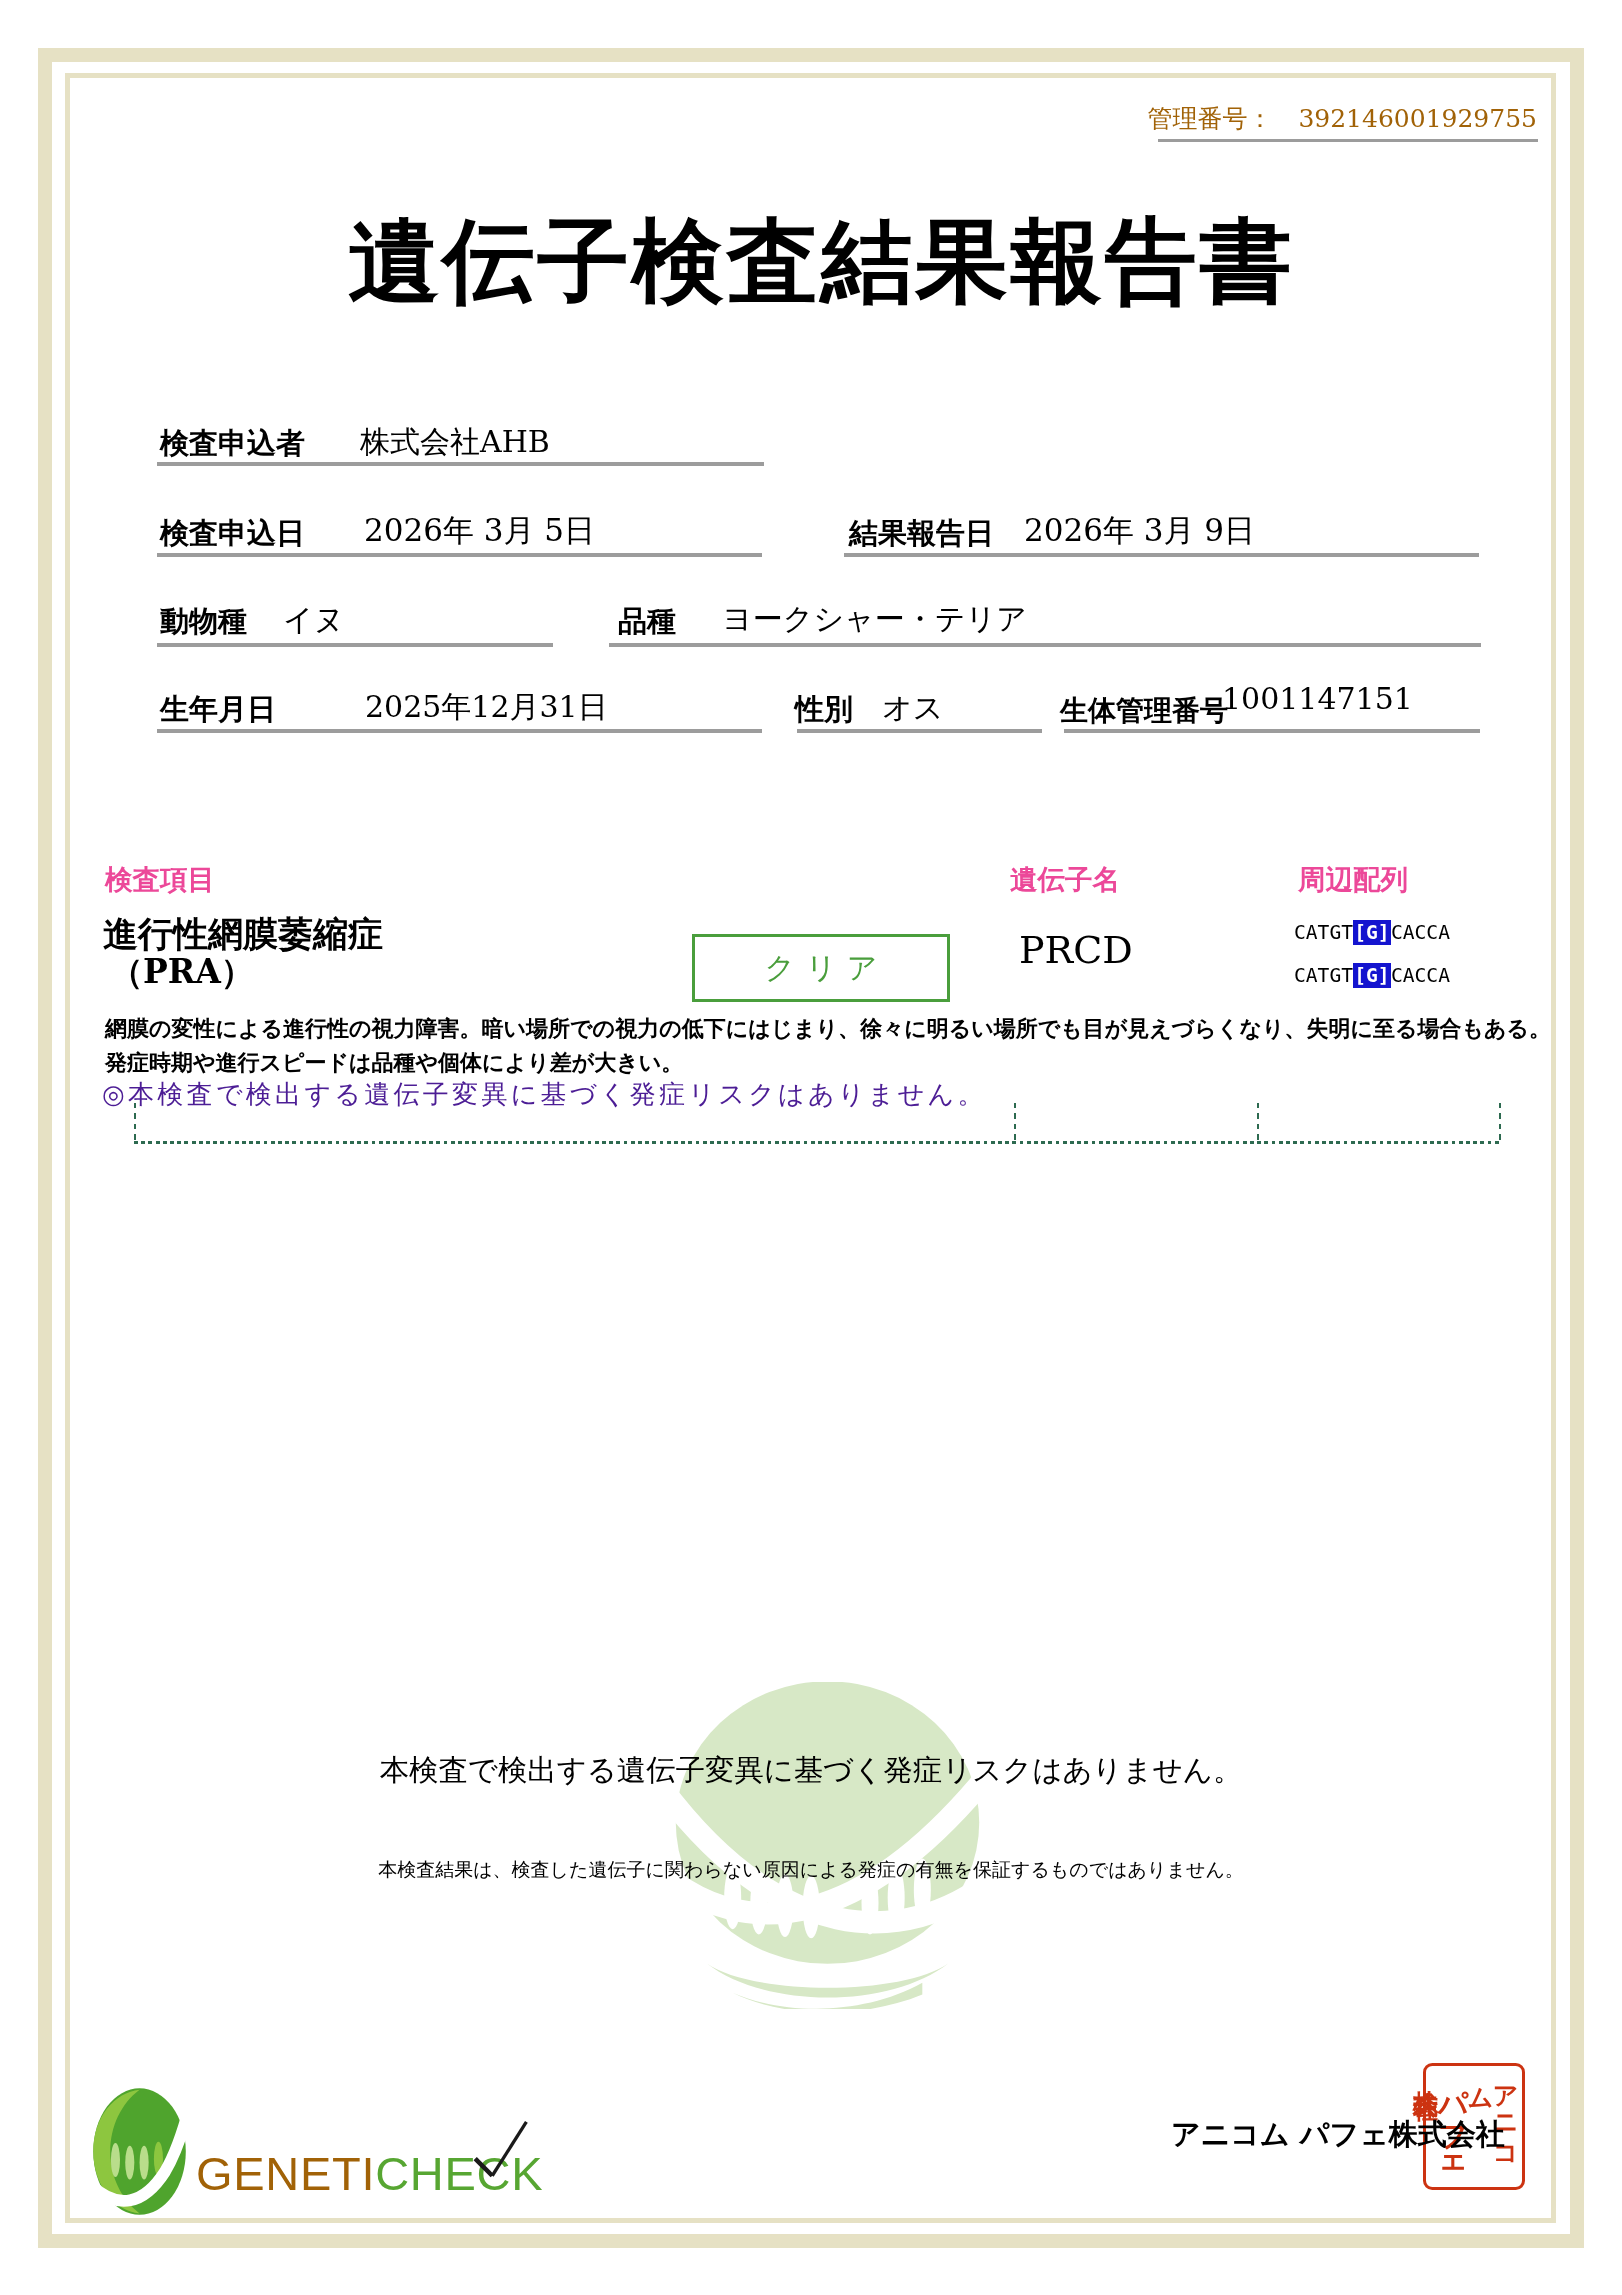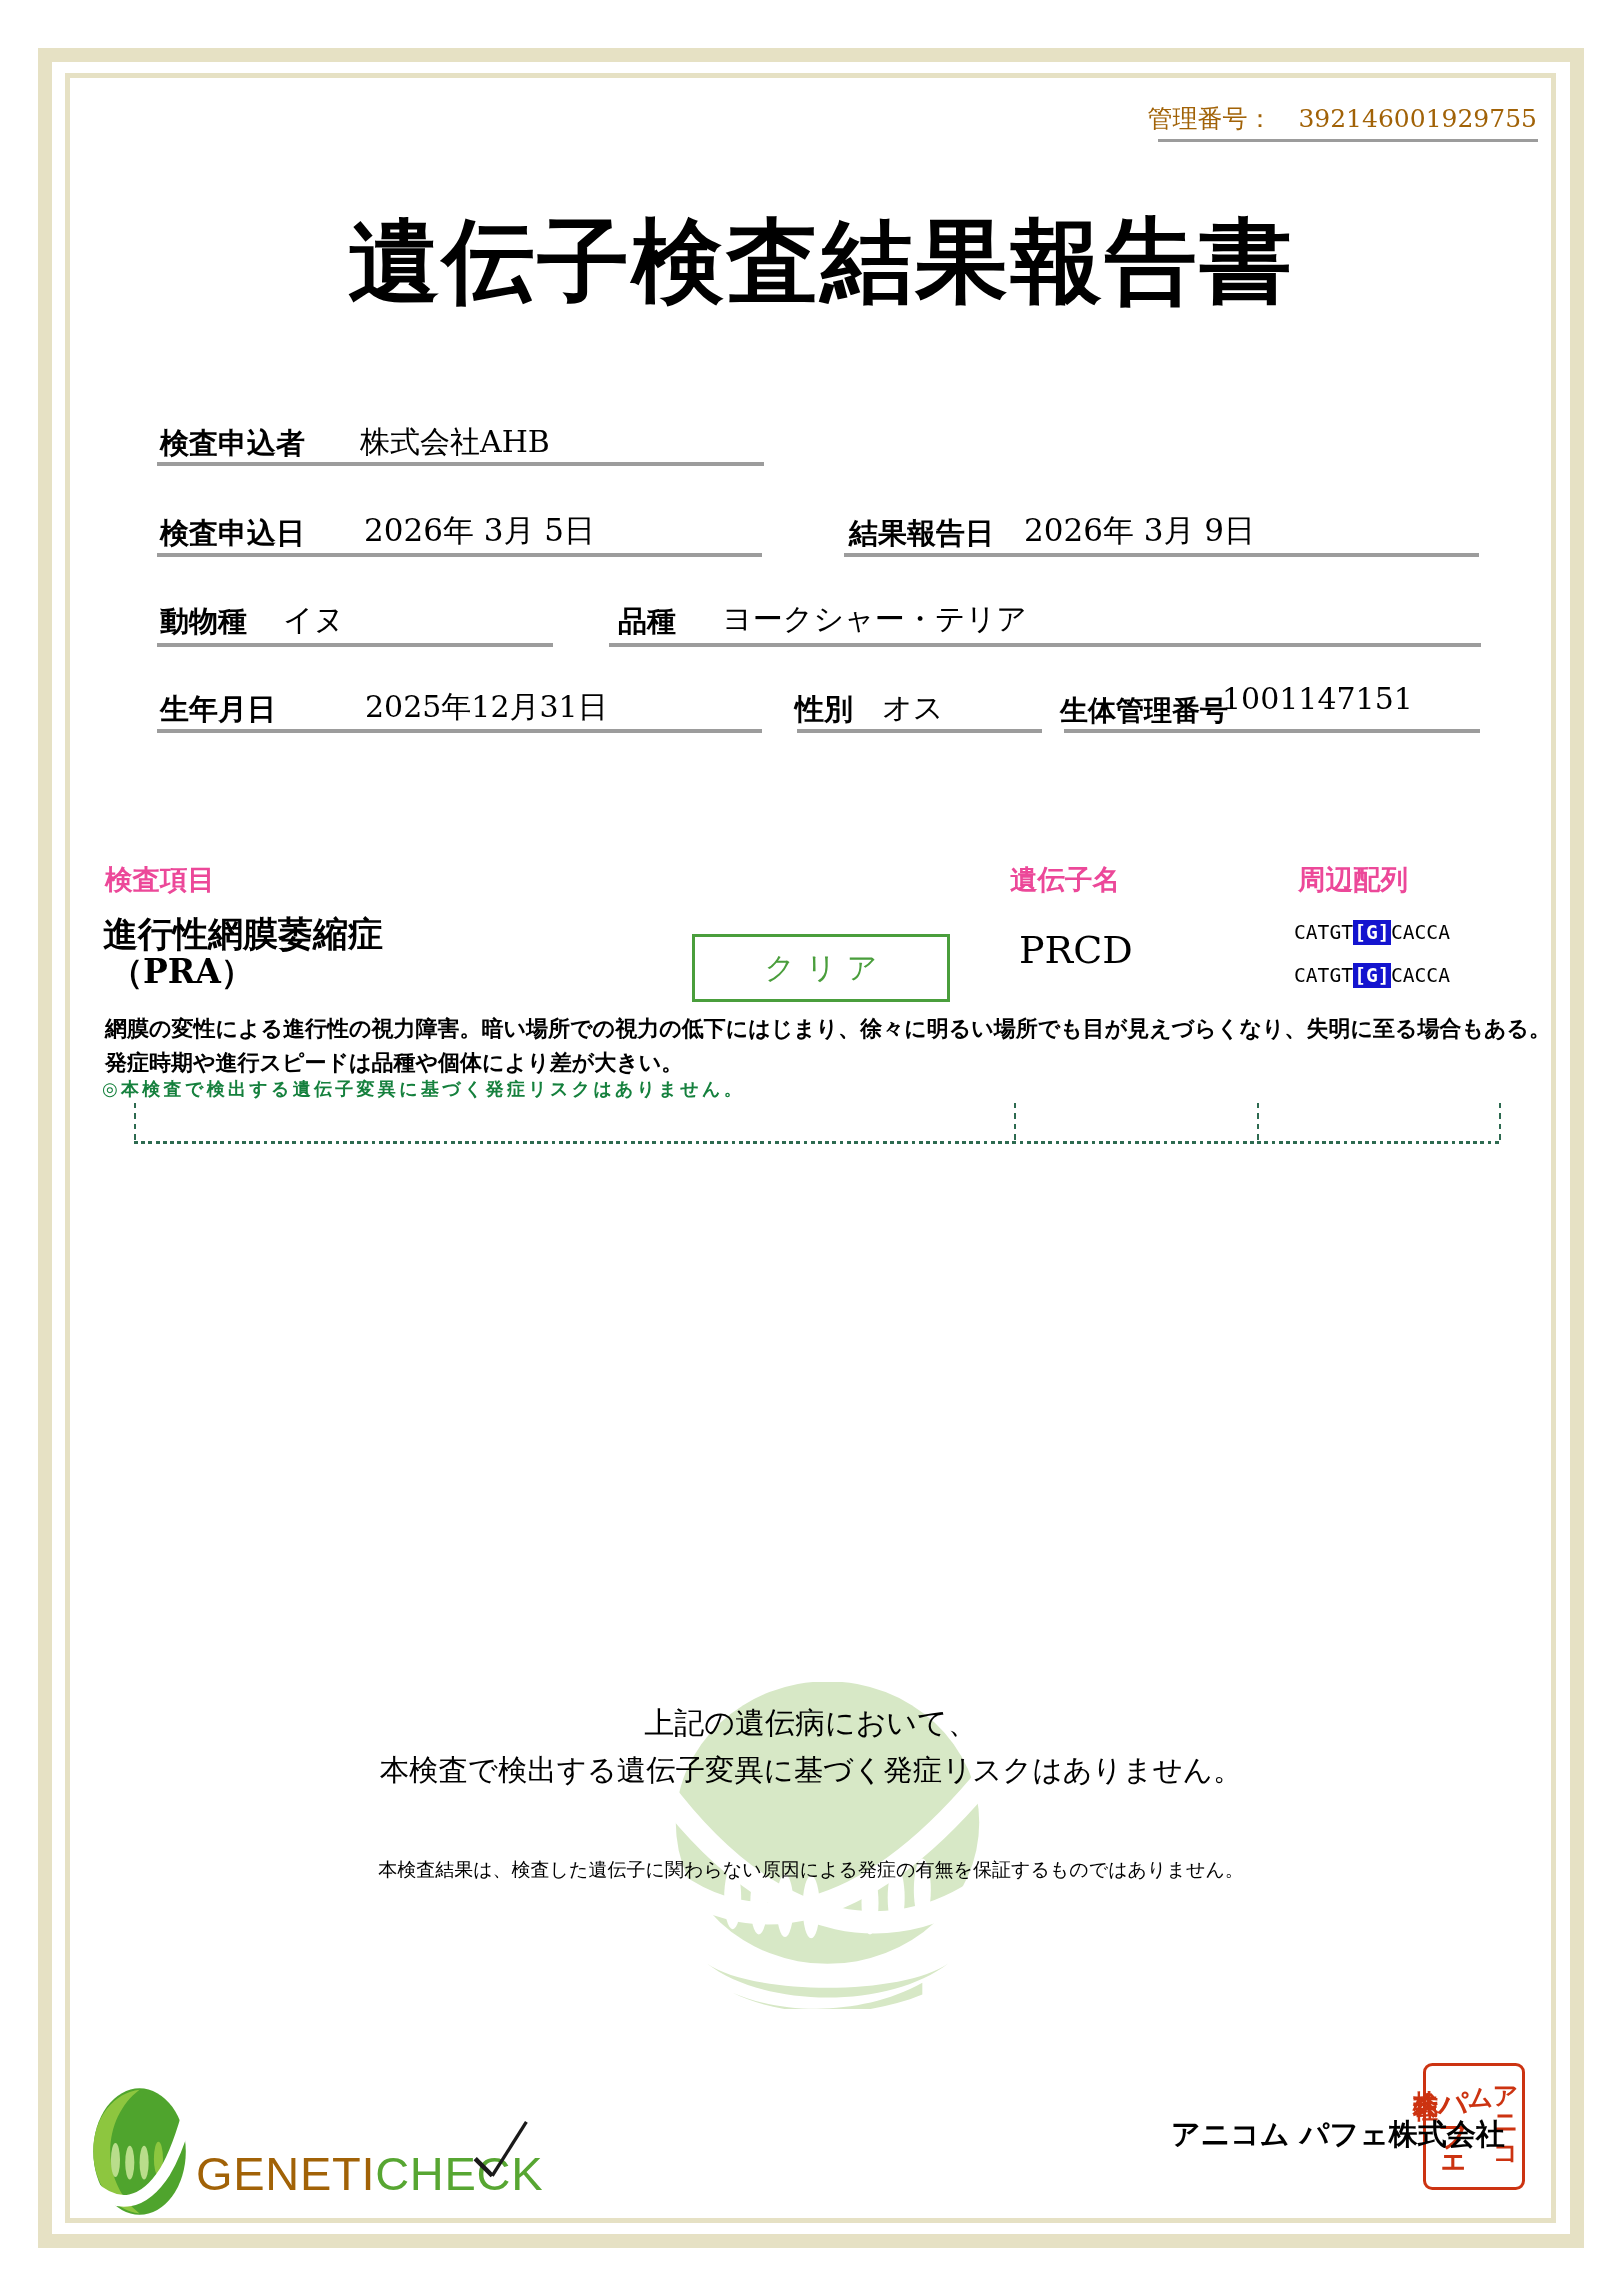--- a/index.html
+++ b/index.html
@@ -18,21 +18,21 @@
   .green-h{font-weight:bold;font-size:27.5px;color:#ec4899;white-space:nowrap;}
   .disease{font-weight:bold;font-size:35px;white-space:nowrap;}
   .disease-abbr{font-weight:bold;font-size:33px;white-space:nowrap;}
   .clear-box{width:258px;height:68px;border:3.3px solid #4a9e3c;box-sizing:border-box;
              display:flex;align-items:center;justify-content:center;}
   .clear-box span{font-size:30px;color:#4a9e3c;letter-spacing:10.5px;padding-left:10.5px;}
   .gene{font-size:38px;white-space:nowrap;}
   .seq{font-family:"DejaVu Sans Mono","Liberation Mono",monospace;font-size:19.6px;white-space:nowrap;letter-spacing:0px;}
   .seq .allele{background:#1414cf;color:#fff;padding:0.7px 1.3px;font-weight:bold;}
   .desc{font-weight:bold;font-size:22px;white-space:nowrap;}
-  .risk{font-weight:bold;font-size:18px;color:#15803d;letter-spacing:3.3px;white-space:nowrap;}
+  .risk{font-weight:normal;font-size:26px;color:#4c1d95;letter-spacing:3.3px;white-space:nowrap;}
   .vdash{position:absolute;width:2px;height:38px;
          background:repeating-linear-gradient(180deg,#2d6a50 0 5.2px,transparent 5.2px 10.5px);}
   .hdash{position:absolute;height:2.6px;
          background:repeating-linear-gradient(90deg,#2d6a50 0 3.9px,transparent 3.9px 7.2px);}
   .sans{font-family:"Liberation Sans","DejaVu Sans",sans-serif;}
   .sum1{left:0;right:0;text-align:center;font-size:30px;white-space:nowrap;}
   .sum2{left:0;right:0;text-align:center;font-size:29.4px;white-space:nowrap;}
   .disc{left:0;right:0;text-align:center;font-size:19px;white-space:nowrap;}
   .logo-text{font-family:"Liberation Sans","DejaVu Sans",sans-serif;font-size:47px;letter-spacing:0.7px;white-space:nowrap;}
   .logo-dark{color:#a16207;}
@@ -127,21 +127,20 @@
   <div class="abs desc" style="left:105px;top:1048px;">発症時期や進行スピードは品種や個体により差が大きい。</div>
   <div class="abs desc" style="left:105px;top:1014px;">網膜の変性による進行性の視力障害。暗い場所での視力の低下にはじまり、徐々に明るい場所でも目が見えづらくなり、失明に至る場合もある。</div>
   <div class="abs risk" style="left:102px;top:1077px;">◎本検査で検出する遺伝子変異に基づく発症リスクはありません。</div>
 
   <div class="vdash" style="left:134px;top:1103px;"></div>
   <div class="vdash" style="left:1014px;top:1103px;"></div>
   <div class="vdash" style="left:1257px;top:1103px;"></div>
   <div class="vdash" style="left:1499px;top:1103px;"></div>
   <div class="hdash" style="left:134px;top:1141px;width:1367px;"></div>
 
-  <div class="abs sans sum1 z2" style="top:1703px;">上記の遺伝病において、</div>
   <div class="abs sans sum2 z2" style="top:1751px;">本検査で検出する遺伝子変異に基づく発症リスクはありません。</div>
   <div class="abs sans disc z2" style="top:1857px;">本検査結果は、検査した遺伝子に関わらない原因による発症の有無を保証するものではありません。</div>
 
   <svg class="abs" style="left:92px;top:2087px;" width="99" height="133" viewBox="0 0 152 204">
     <ellipse cx="73" cy="99" rx="71" ry="97" fill="#4fa42d"></ellipse>
     <path d="M2,99 C2,45 35,8 73,4 C45,25 28,60 28,99 C28,138 45,172 73,194 C35,190 2,152 2,99 Z" fill="#8dc63f"></path>
     <ellipse cx="36" cy="112" rx="7" ry="26" fill="#b9dd8b"></ellipse>
     <ellipse cx="58" cy="116" rx="7" ry="26" fill="#b9dd8b"></ellipse>
     <ellipse cx="80" cy="116" rx="7" ry="26" fill="#b9dd8b"></ellipse>
     <ellipse cx="102" cy="110" rx="7" ry="26" fill="#8dc63f"></ellipse>

